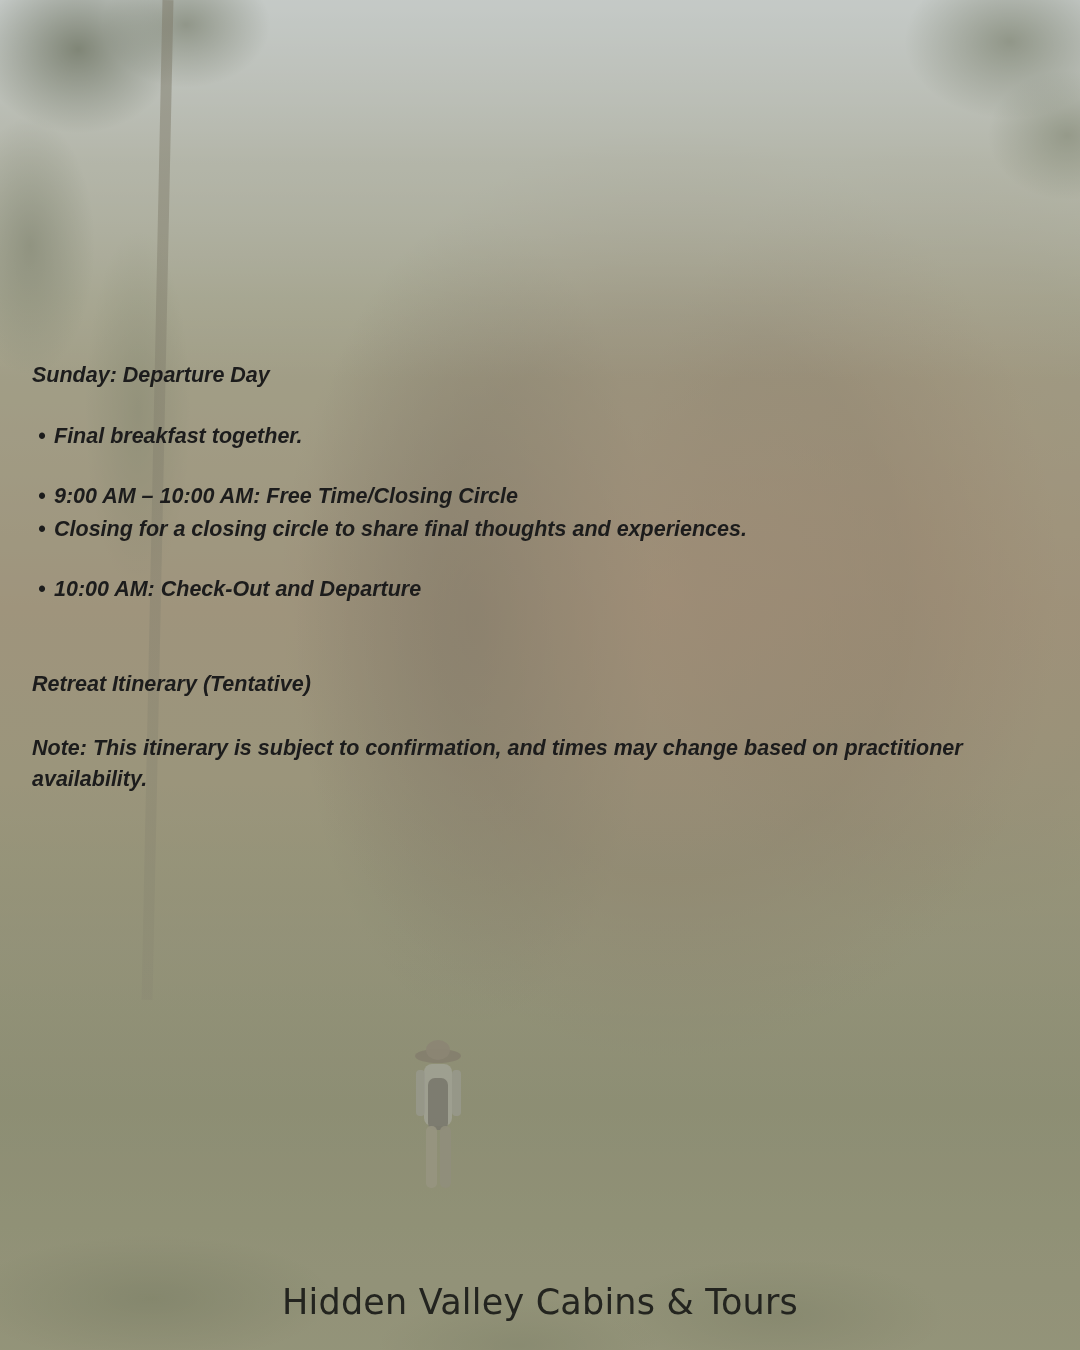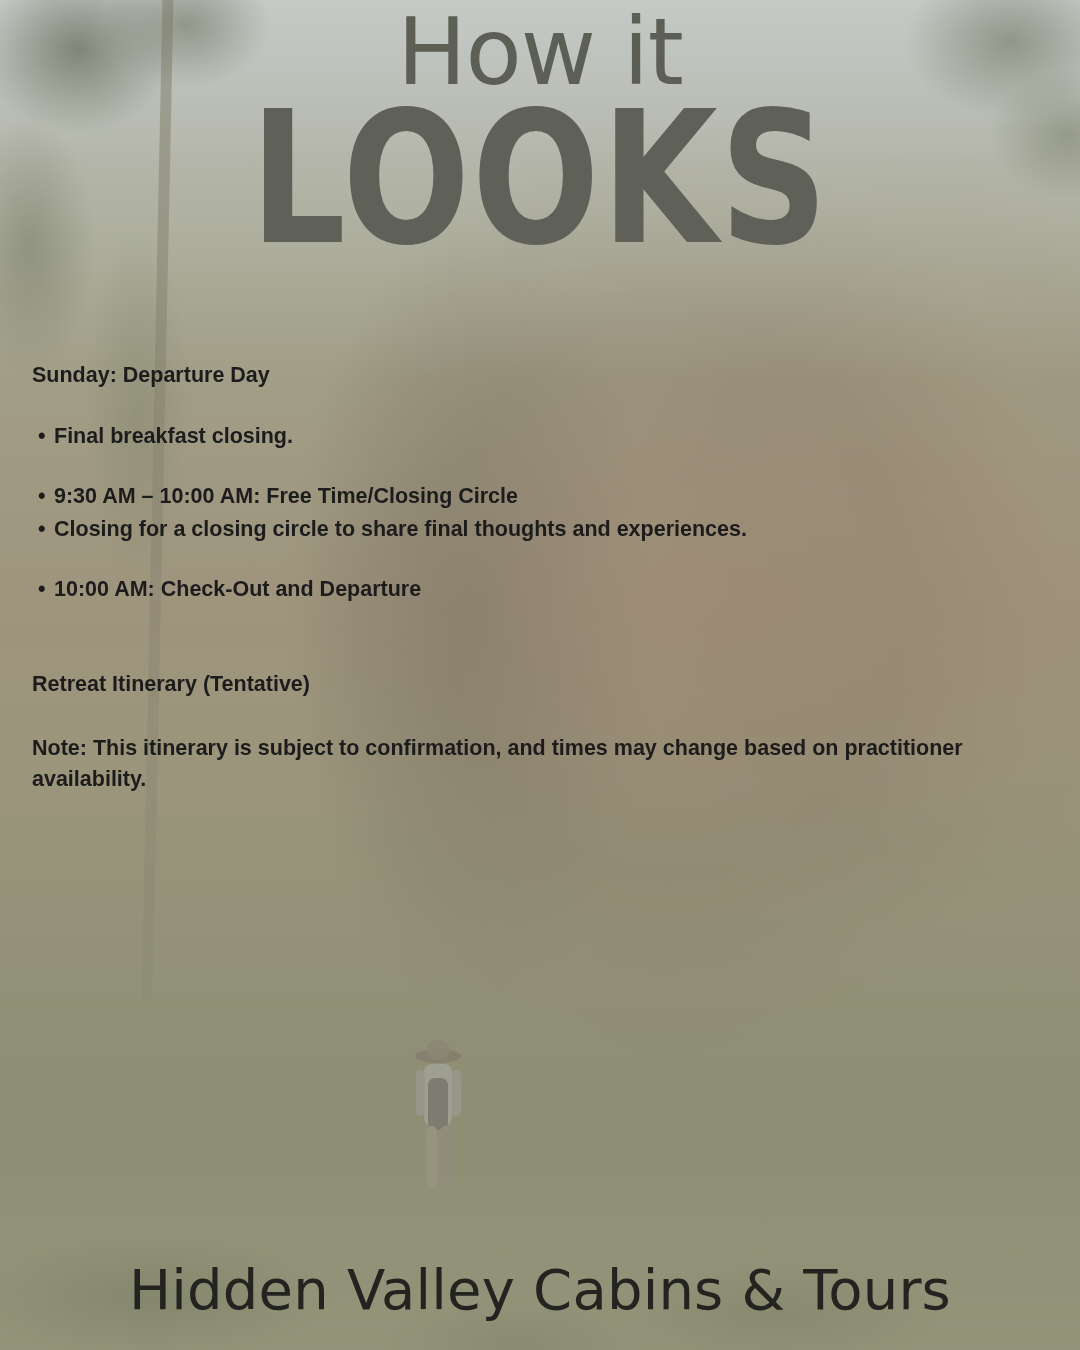--- a/index.html
+++ b/index.html
@@ -119,20 +119,21 @@
   }
 
   
   .content {
     position: absolute;
     left: 32px;
     top: 360px;
     width: 1000px;
     color: #1c1c1c;
     font-family: "Liberation Sans", sans-serif;
+    font-style: italic;
     font-weight: bold;
     font-size: 21.5px;
     line-height: 1.42;
   }
   .section-title {
     font-size: 21.5px;
     margin: 0 0 30px 0;
   }
   .group {
     margin: 0 0 30px 0;
@@ -159,21 +160,21 @@
   }
 
   
   .footer {
     position: absolute;
     left: 0;
     bottom: 28px;
     width: 1080px;
     text-align: center;
     font-family: "DejaVu Sans", sans-serif;
-    font-size: 56px;
+    font-size: 35px;
     font-weight: 400;
     color: #23241f;
     letter-spacing: 0.2px;
   }
 </style>
 </head>
 <body>
 
 <div class="poster">
 
@@ -190,35 +191,31 @@
       <rect x="30" y="48" width="20" height="52" rx="7" fill="#3b3b33" opacity="0.9"></rect>
       <rect x="28" y="96" width="11" height="62" rx="5" fill="#6e6a55" opacity="0.9"></rect>
       <rect x="42" y="96" width="11" height="62" rx="5" fill="#63604d" opacity="0.9"></rect>
       <rect x="18" y="40" width="9" height="46" rx="4" fill="#6f7168" opacity="0.85"></rect>
       <rect x="54" y="40" width="9" height="46" rx="4" fill="#6f7168" opacity="0.85"></rect>
     </svg>
   </div>
 
   <div class="wash"></div>
 
-  <div class="heading">
-    <div class="heading-line1">How it</div>
-    <div class="heading-line2">LOOKS</div>
-  </div>
 
   <div class="content">
 
     <p class="section-title">Sunday: Departure Day</p>
 
     <ul class="group">
-      <li>Final breakfast closing.</li>
+      <li>Final breakfast together.</li>
     </ul>
 
     <ul class="group">
-      <li>9:30 AM – 10:00 AM: Free Time/Closing Circle</li>
+      <li>9:00 AM – 10:00 AM: Free Time/Closing Circle</li>
       <li>Closing for a closing circle to share final thoughts and experiences.</li>
     </ul>
 
     <ul class="group">
       <li>10:00 AM: Check-Out and Departure</li>
     </ul>
 
     <p class="tentative">Retreat Itinerary (Tentative)</p>
 
     <p class="note">Note: This itinerary is subject to confirmation, and times may change based on practitioner availability.</p>

